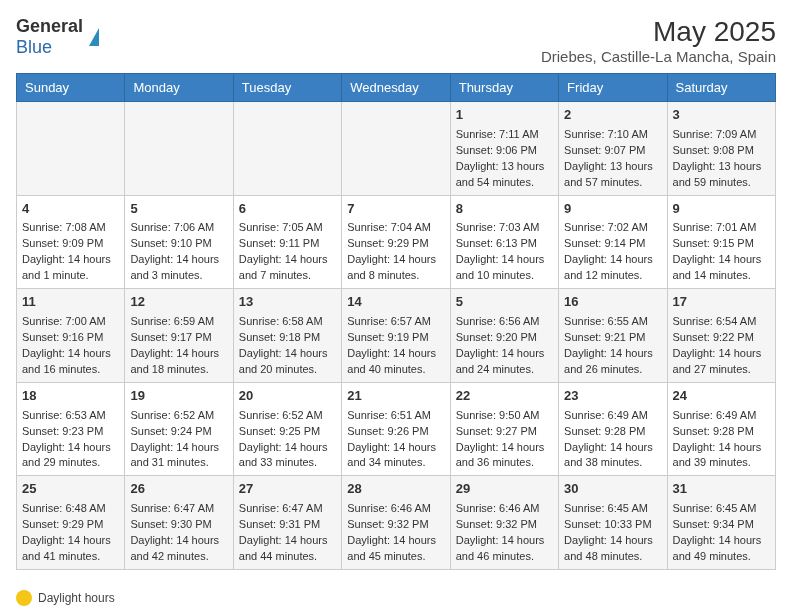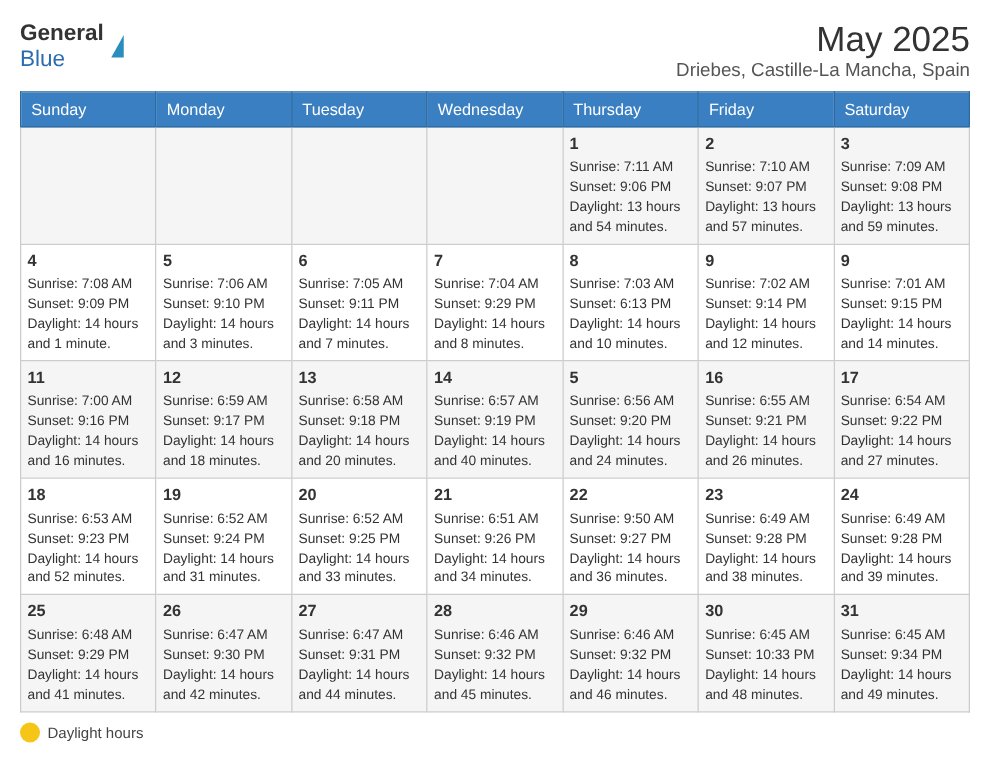--- a/index.html
+++ b/index.html
@@ -83,21 +83,21 @@
     .calendar-table tbody tr:nth-child(even) td {
       background: #fff;
     }
     .day-num {
       font-size: 13px;
       font-weight: bold;
       display: block;
       margin-bottom: 2px;
     }
     .footer-note {
-      margin-top: 8px;
+      margin-top: 20px;
       font-size: 12px;
       color: #444;
       display: flex;
       align-items: center;
       gap: 6px;
     }
     .footer-sun-icon {
       width: 16px;
       height: 16px;
       background: #f5c518;
@@ -266,21 +266,21 @@
           <div>Daylight: 14 hours</div>
           <div>and 27 minutes.</div>
         </td>
       </tr>
       <tr>
         <td>
           <span class="day-num">18</span>
           <div>Sunrise: 6:53 AM</div>
           <div>Sunset: 9:23 PM</div>
           <div>Daylight: 14 hours</div>
-          <div>and 52 minutes.</div>
+          <div>and 29 minutes.</div>
         </td>
         <td>
           <span class="day-num">19</span>
           <div>Sunrise: 6:52 AM</div>
           <div>Sunset: 9:24 PM</div>
           <div>Daylight: 14 hours</div>
           <div>and 31 minutes.</div>
         </td>
         <td>
           <span class="day-num">20</span>

